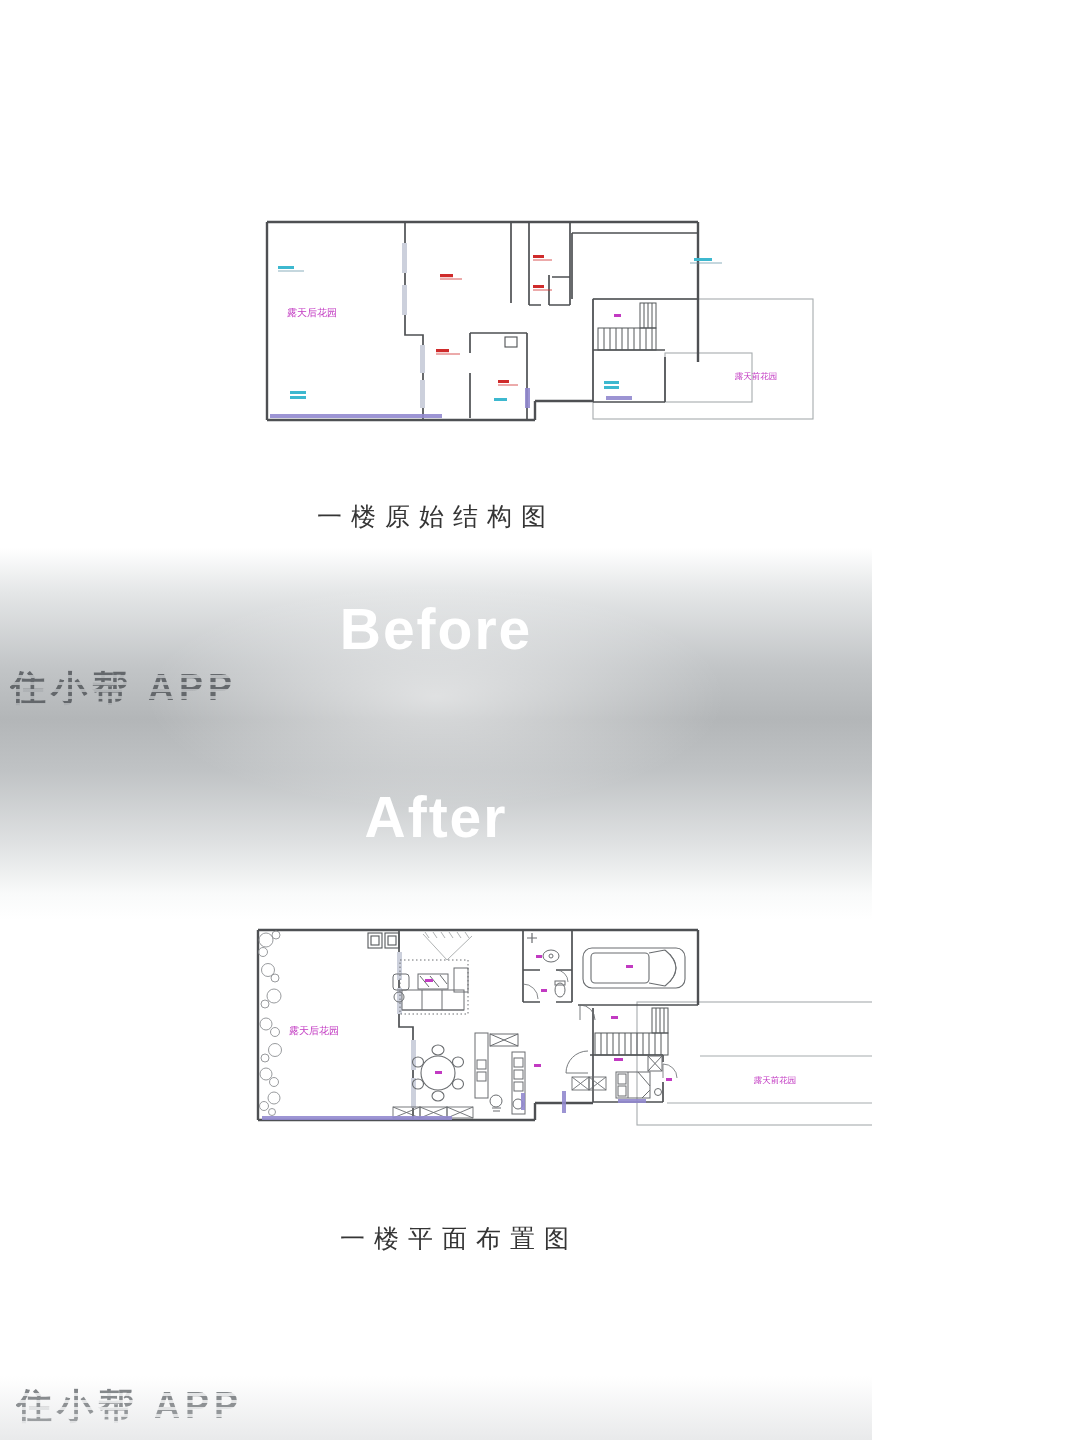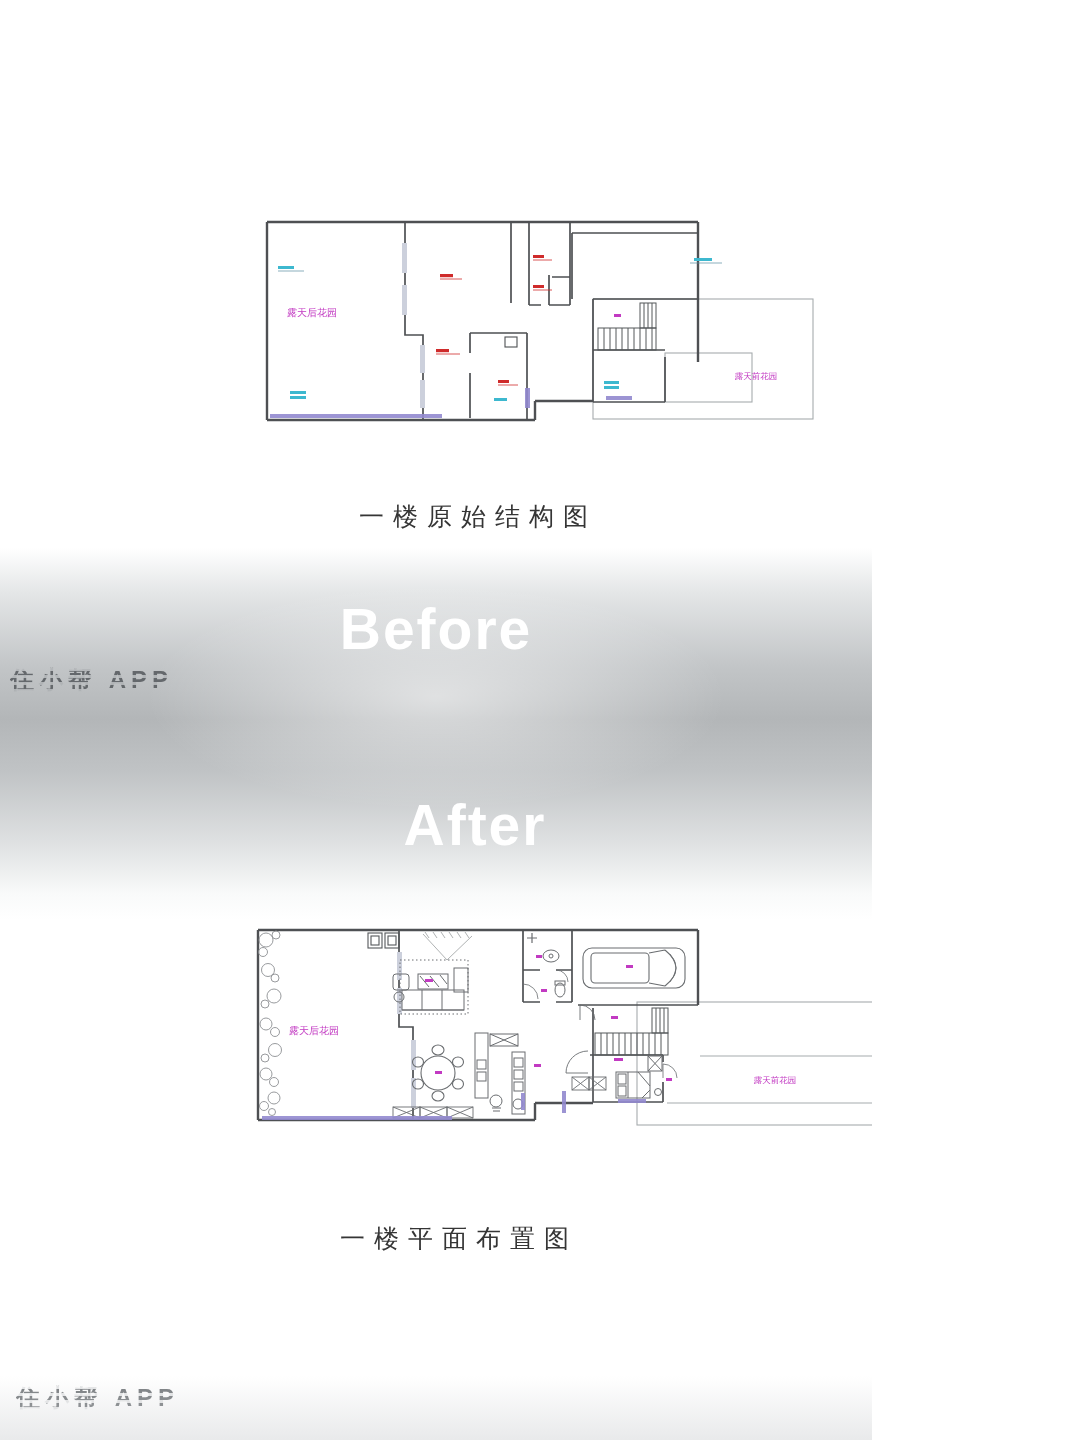--- a/index.html
+++ b/index.html
@@ -3,32 +3,32 @@
 <meta charset="utf-8">
 <style>
   html,body{margin:0;padding:0;background:#ffffff;}
   .canvas{position:relative;width:872px;height:1440px;background:#ffffff;overflow:hidden;
           font-family:"Liberation Sans",sans-serif;}
   .plan{position:absolute;}
   .plan-top{left:250px;top:205px;width:580px;height:230px;}
   .plan-bottom{left:250px;top:922px;width:790px;height:215px;}
   .caption{position:absolute;left:0;width:100%;text-align:center;color:#353535;
            font-size:25px;letter-spacing:9px;font-weight:500;}
-  .caption-top{top:500px;margin-left:42px;}
+  .caption-top{top:500px;}
   .caption-bottom{top:1222px;padding-left:23px;}
   .band{position:absolute;left:0;top:548px;width:100%;height:372px;
         background:linear-gradient(180deg,#ffffff 0%,#e4e6e7 12%,#c2c5c7 32%,#b3b6b8 46%,
                    #c0c3c5 60%,#e0e2e3 80%,#f9fafa 93%,#ffffff 100%);}
   .band::before{content:"";position:absolute;inset:0;
         background:radial-gradient(ellipse 46% 42% at 50% 40%,rgba(255,255,255,0.55),rgba(255,255,255,0) 72%);}
   .big-en{position:absolute;left:0;width:100%;text-align:center;color:#ffffff;
           font-weight:700;font-size:57px;letter-spacing:2px;}
   .before-label{top:48px;}
-  .after-label{top:244px;padding-left:39px;}
-  .watermark{position:absolute;font-weight:700;font-size:24px;letter-spacing:5px;
+  .after-label{top:236px;}
+  .watermark{position:absolute;font-weight:700;font-size:36px;letter-spacing:5px;
         background:repeating-linear-gradient(180deg,#55595d 0px,#55595d 4px,
                    rgba(130,134,138,0.25) 4px,rgba(130,134,138,0.25) 7px);
         -webkit-background-clip:text;background-clip:text;color:transparent;opacity:.85;}
   .wm-mid{left:10px;top:116px;}
   .wm-bottom{left:16px;top:1382px;opacity:.8;}
   .bottom-fade{position:absolute;left:0;bottom:0;width:100%;height:64px;
         background:linear-gradient(180deg,rgba(214,216,218,0) 0%,rgba(214,216,218,0.55) 100%);}
   svg .lbl{font-family:"Liberation Sans",sans-serif;fill:#c23ac2;}
 </style>
 </head>

